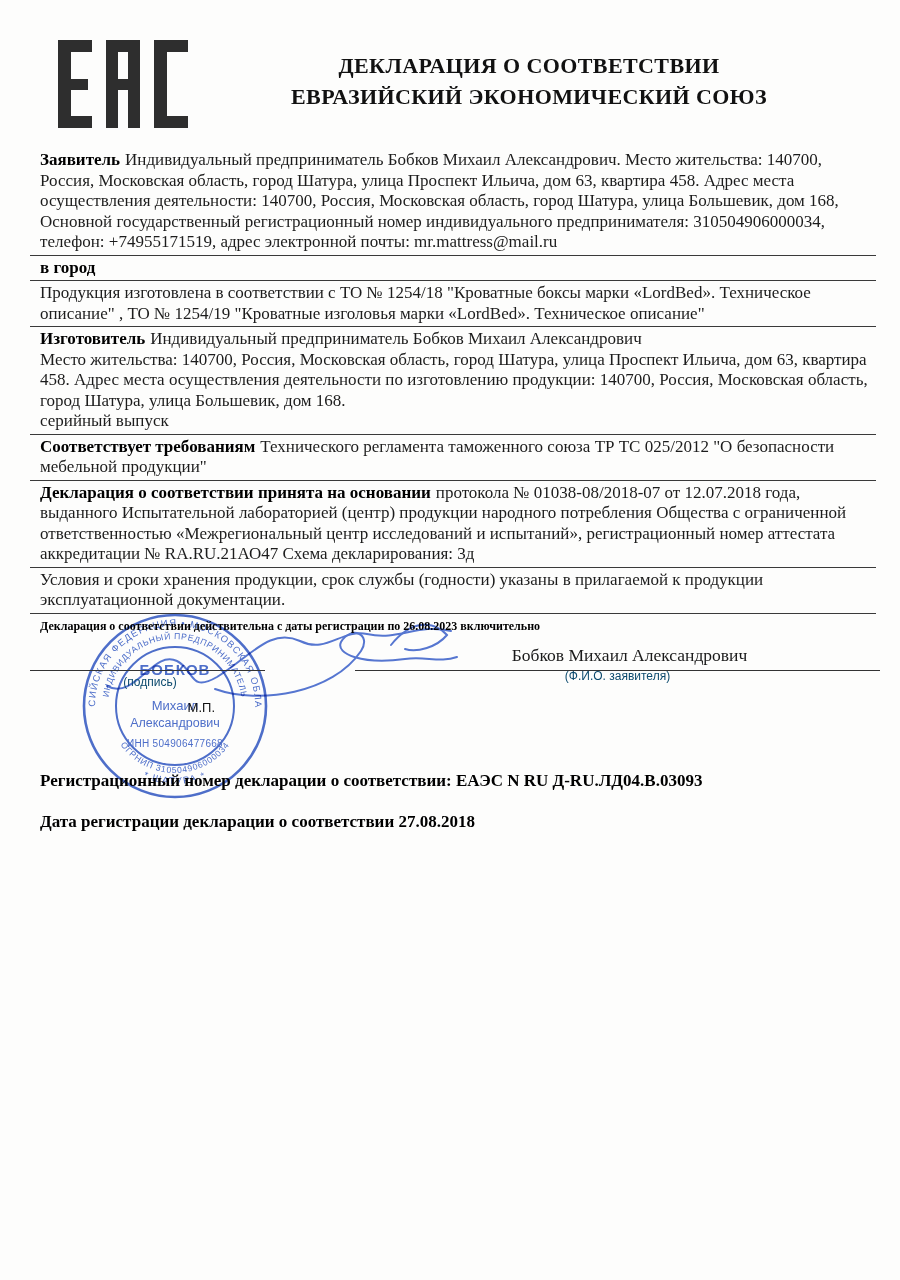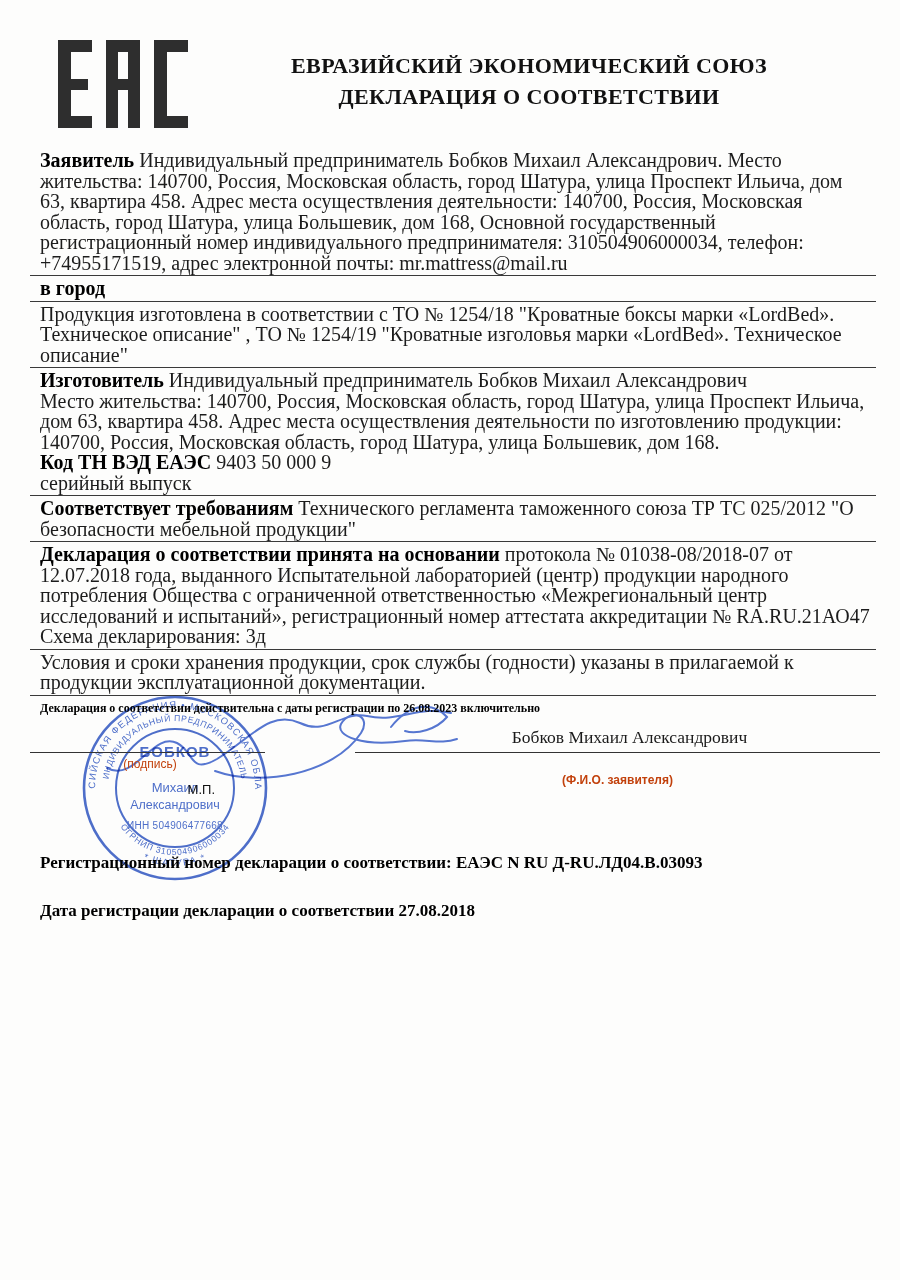--- a/index.html
+++ b/index.html
@@ -5,40 +5,40 @@
   html,body{margin:0;padding:0;background:#ffffff;}
   .page{position:relative;width:900px;height:1280px;background:#fdfdfc;overflow:hidden;
         font-family:"Liberation Serif",serif;color:#1c1c1c;}
   .content{padding:40px 30px 0 40px;}
   
   .hdr{display:flex;align-items:flex-start;margin:0 0 22px 0;}
   .logo{width:130px;height:88px;margin-left:18px;flex:0 0 auto;}
   .titles{flex:1;text-align:center;padding-top:10px;font-weight:bold;font-size:22px;
           line-height:31px;letter-spacing:.4px;color:#111;}
   
-  .para{font-size:20px;line-height:20.5px;}
+  .para{font-size:17px;line-height:20.5px;}
   .para b{margin-right:5px;color:#000;}
   .rule{border:none;border-top:1.6px solid #3a3a3a;margin:2px -6px 2px -10px;height:0;}
   .bold-line{font-weight:bold;font-size:12px;line-height:21px;color:#000;}
   
   .sig-area{position:relative;height:118px;margin-top:6px;}
   .sig-line{position:absolute;border-top:1.5px solid #333;}
   .sig-line.left{top:27px;left:-10px;width:235px;}
   .sig-line.right{top:27px;left:315px;width:525px;}
-  .caption{position:absolute;font-family:"Liberation Sans",sans-serif;font-size:12px;color:#c2410c;text-align:center;}
+  .caption{position:absolute;font-family:"Liberation Sans",sans-serif;font-size:12px;color:#0c4a6e;text-align:center;}
   .cap-sign{top:32px;left:40px;width:140px;}
-  .cap-name{top:48px;left:430px;width:295px;font-weight:bold;}
+  .cap-name{top:26px;left:430px;width:295px;}
   .mp{position:absolute;top:57px;left:95px;width:80px;text-align:right;
       font-family:"Liberation Sans",sans-serif;font-size:13px;color:#111;}
   .signer-name{position:absolute;top:2px;left:377px;width:425px;text-align:center;font-size:17.5px;color:#1a1a1a;}
   .stamp{position:absolute;left:40px;top:-32px;width:190px;height:190px;mix-blend-mode:multiply;opacity:.92;}
   .autograph{position:absolute;left:55px;top:-42px;width:380px;height:125px;mix-blend-mode:multiply;opacity:.9;}
   
   .footer-reg{margin-top:10px;font-weight:bold;font-size:17px;color:#000;}
-  .footer-date{margin-top:28px;font-weight:bold;font-size:17px;color:#000;}
+  .footer-date{margin-top:21px;font-weight:bold;font-size:17px;color:#000;}
 </style>
 </head>
 <body>
 
 <div class="page">
   <div class="content">
 
     <div class="hdr">
       <svg class="logo" viewBox="0 0 130 88" aria-hidden="true">
         <g fill="#2e2e2e">
@@ -49,22 +49,22 @@
           <rect x="48" y="0" width="12" height="88"></rect>
             <rect x="70" y="0" width="12" height="88"></rect>
           <rect x="48" y="0" width="34" height="12"></rect>
             <rect x="48" y="39" width="34" height="11"></rect>
           <rect x="96" y="0" width="13" height="88"></rect>
             <rect x="96" y="0" width="34" height="12"></rect>
           <rect x="96" y="76" width="34" height="12"></rect>
         </g>
       </svg>
       <div class="titles">
+        <div>ДЕКЛАРАЦИЯ О СООТВЕТСТВИИ</div>
         <div>ЕВРАЗИЙСКИЙ ЭКОНОМИЧЕСКИЙ СОЮЗ</div>
-        <div>ДЕКЛАРАЦИЯ О СООТВЕТСТВИИ</div>
       </div>
     </div>
 
     <div class="para">
       <b>Заявитель</b><span>Индивидуальный предприниматель Бобков Михаил Александрович. Место жительства: 140700, Россия, Московская область, город Шатура, улица Проспект Ильича, дом 63, квартира 458. Адрес места осуществления деятельности: 140700, Россия, Московская область, город Шатура, улица Большевик, дом 168, Основной государственный регистрационный номер индивидуального предпринимателя: 310504906000034, телефон: +74955171519, адрес электронной почты: mr.mattress@mail.ru</span>
     </div>
     <hr class="rule">
 
     <div class="para">
       <b>в город</b>
@@ -72,21 +72,20 @@
     <hr class="rule">
 
     <div class="para">
       <div>Продукция изготовлена в соответствии с ТО № 1254/18 "Кроватные боксы марки «LordBed». Техническое описание" , ТО № 1254/19 "Кроватные изголовья марки «LordBed». Техническое описание"</div>
     </div>
     <hr class="rule">
 
     <div class="para">
       <div><b>Изготовитель</b><span>Индивидуальный предприниматель Бобков Михаил Александрович</span></div>
       <div>Место жительства: 140700, Россия, Московская область, город Шатура, улица Проспект Ильича, дом 63, квартира 458. Адрес места осуществления деятельности по изготовлению продукции: 140700, Россия, Московская область, город Шатура, улица Большевик, дом 168.</div>
-      <div><b>Код ТН ВЭД ЕАЭС</b><span>9403 50 000 9</span></div>
       <div>серийный выпуск</div>
     </div>
     <hr class="rule">
 
     <div class="para">
       <b>Соответствует требованиям</b><span>Технического регламента таможенного союза ТР ТС 025/2012 "О безопасности мебельной продукции"</span>
     </div>
     <hr class="rule">
 
     <div class="para">

